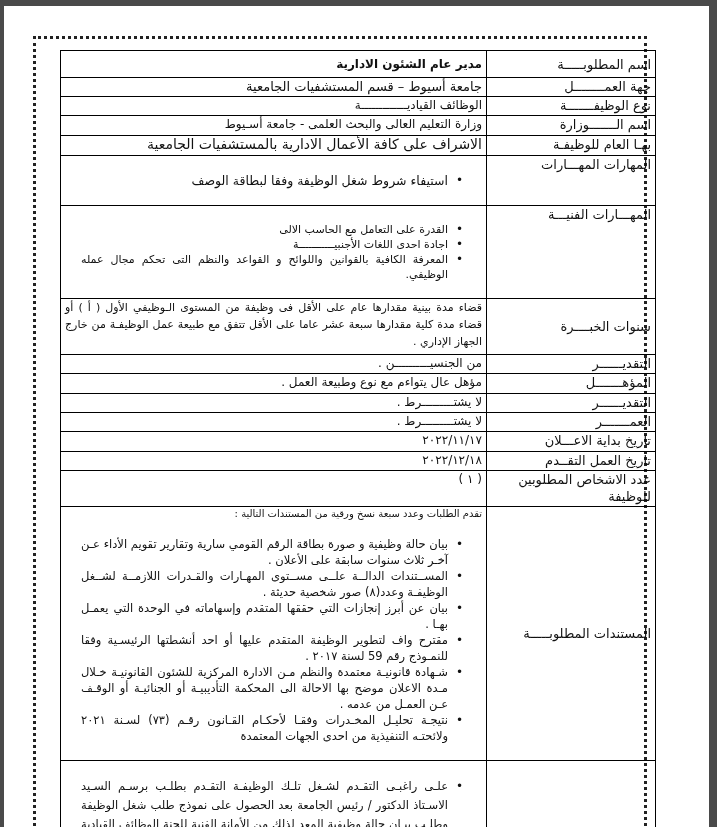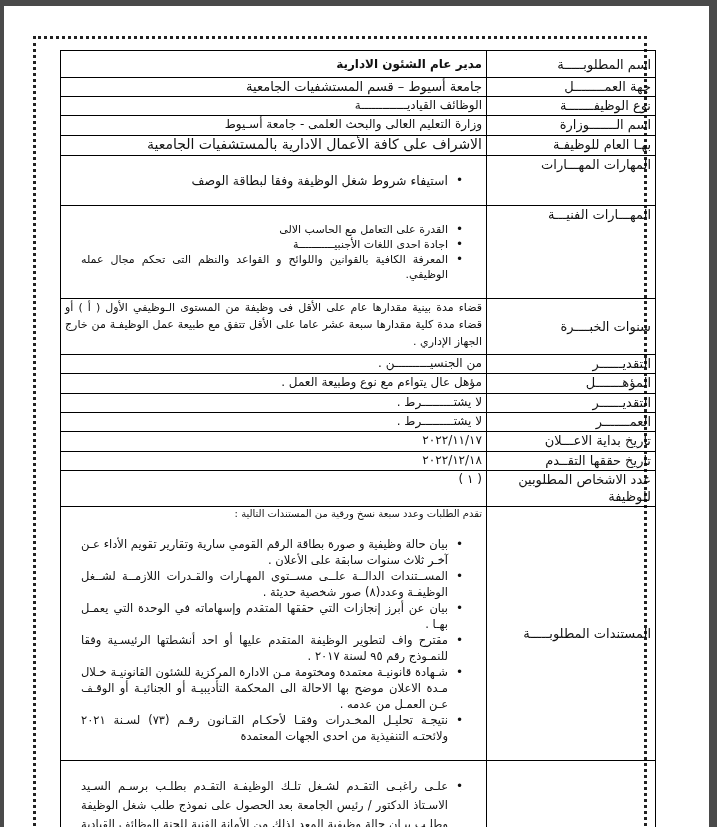--- a/index.html
+++ b/index.html
@@ -120,37 +120,37 @@
     </tr>
     <tr style="height:19px;">
       <td class="lbl">العمـــــــر</td>
       <td class="val">لا يشتـــــــــرط .</td>
     </tr>
     <tr style="height:20px;">
       <td class="lbl">تاريخ بداية الاعـــلان</td>
       <td class="val date">٢٠٢٢/١١/١٧</td>
     </tr>
     <tr style="height:19px;">
-      <td class="lbl">تاريخ حققها التقــدم</td>
+      <td class="lbl">تاريخ العمل التقــدم</td>
       <td class="val date">٢٠٢٢/١٢/١٨</td>
     </tr>
     <tr style="height:36px;">
       <td class="lbl">عدد الاشخاص المطلوبين للوظيفة</td>
       <td class="val">( ١ )</td>
     </tr>
     <tr style="height:204px;">
       <td class="lbl vmid lbl-center">المستندات المطلوبـــــة</td>
       <td class="val">
         <div class="intro">تقدم الطلبات وعدد سبعة نسخ ورقية من المستندات التالية :</div>
         <ul class="bul docs">
           <li>بيان حالة وظيفية و صورة بطاقة الرقم القومي سارية وتقارير تقويم الأداء عـن آخـر ثلاث سنوات سابقة على الأعلان .</li>
           <li>المســتندات الدالــة علــى مســتوى المهـارات والقـدرات اللازمــة لشــغل الوظيفـة وعدد(٨) صور شخصية حديثة .</li>
           <li>بيان عن أبرز  إنجازات التي حققها المتقدم وإسهاماته في الوحدة التي يعمـل بهـا .</li>
-          <li>مقترح واف لتطوير الوظيفة المتقدم عليها  أو احد أنشطتها الرئيسـية وفقا للنمـوذج رقم ٩٥ لسنة ٢٠١٧ .</li>
-          <li>شـهادة قانونيـة معتمدة ومختومة مـن الادارة المركزية للشئون القانونيـة خـلال مـدة الاعلان موضح بها الاحالة الى المحكمة التأديبيـة أو الجنائيـة أو الوقـف عـن العمـل من عدمه .</li>
+          <li>مقترح واف لتطوير الوظيفة المتقدم عليها  أو احد أنشطتها الرئيسـية وفقا للنمـوذج رقم 59 لسنة ٢٠١٧ .</li>
+          <li>شـهادة قانونيـة معتمدة والنظم مـن الادارة المركزية للشئون القانونيـة خـلال مـدة الاعلان موضح بها الاحالة الى المحكمة التأديبيـة أو الجنائيـة أو الوقـف عـن العمـل من عدمه .</li>
           <li>نتيجـة تحليـل المخـدرات وفقـا لأحكـام القـانون رقـم (٧٣) لسـنة ٢٠٢١  ولائحتـه التنفيذية من احدى الجهات المعتمدة</li>
         </ul>
       </td>
     </tr>
     <tr style="height:182px;">
       <td class="lbl vmid lbl-center">بيانـات الإتصـــال و التقــدم بالجهـــــات</td>
       <td class="val">
         <ul class="bul contact">
           <li>علـى راغبـى التقـدم لشـغل تلـك الوظيفـة التقـدم بطلـب برسـم السـيد الاسـتاذ الدكتور / رئيس الجامعة بعد الحصول على نموذج طلب شغل الوظيفة وطلـب بيـان حالة وظيفية المعد لذلك من الأمانة الفنية للجنة الوظائف القيادية - جامعة أسيوط  -  علـى أن تقـدم باليـد كافـة المسـتندات فـي ملـف  ورقـى مـدون عليـه بيانـات المتقدم  وترفـق بـه نسـخة مـن كافـة المسـتندات والانجـازات ومقترحـات التطـوير على أسطوانة  CD في موعد اقصاه شهر مـن تـاريخ نشـر الاعـلان وسـوف يخطـر المتقدمين المستوفين لشروط الشغل بموعـد ومكـان المقابلـة الشخصـية لاجتيـاز الاختبـارات المقـررة التـي سـتعقد لهـذا الغـرض  ولـن يلتفـت الـى الطلبـات غيـر المسـتوفاة أو الواردة قبل أو بعد مدة الاعـلان أو بالبريـد وان الجامعـة لا تتحمـل أيـة مسئولية قد تترتب على طلب غير مستوفى لما تقدم .</li>
         </ul>

